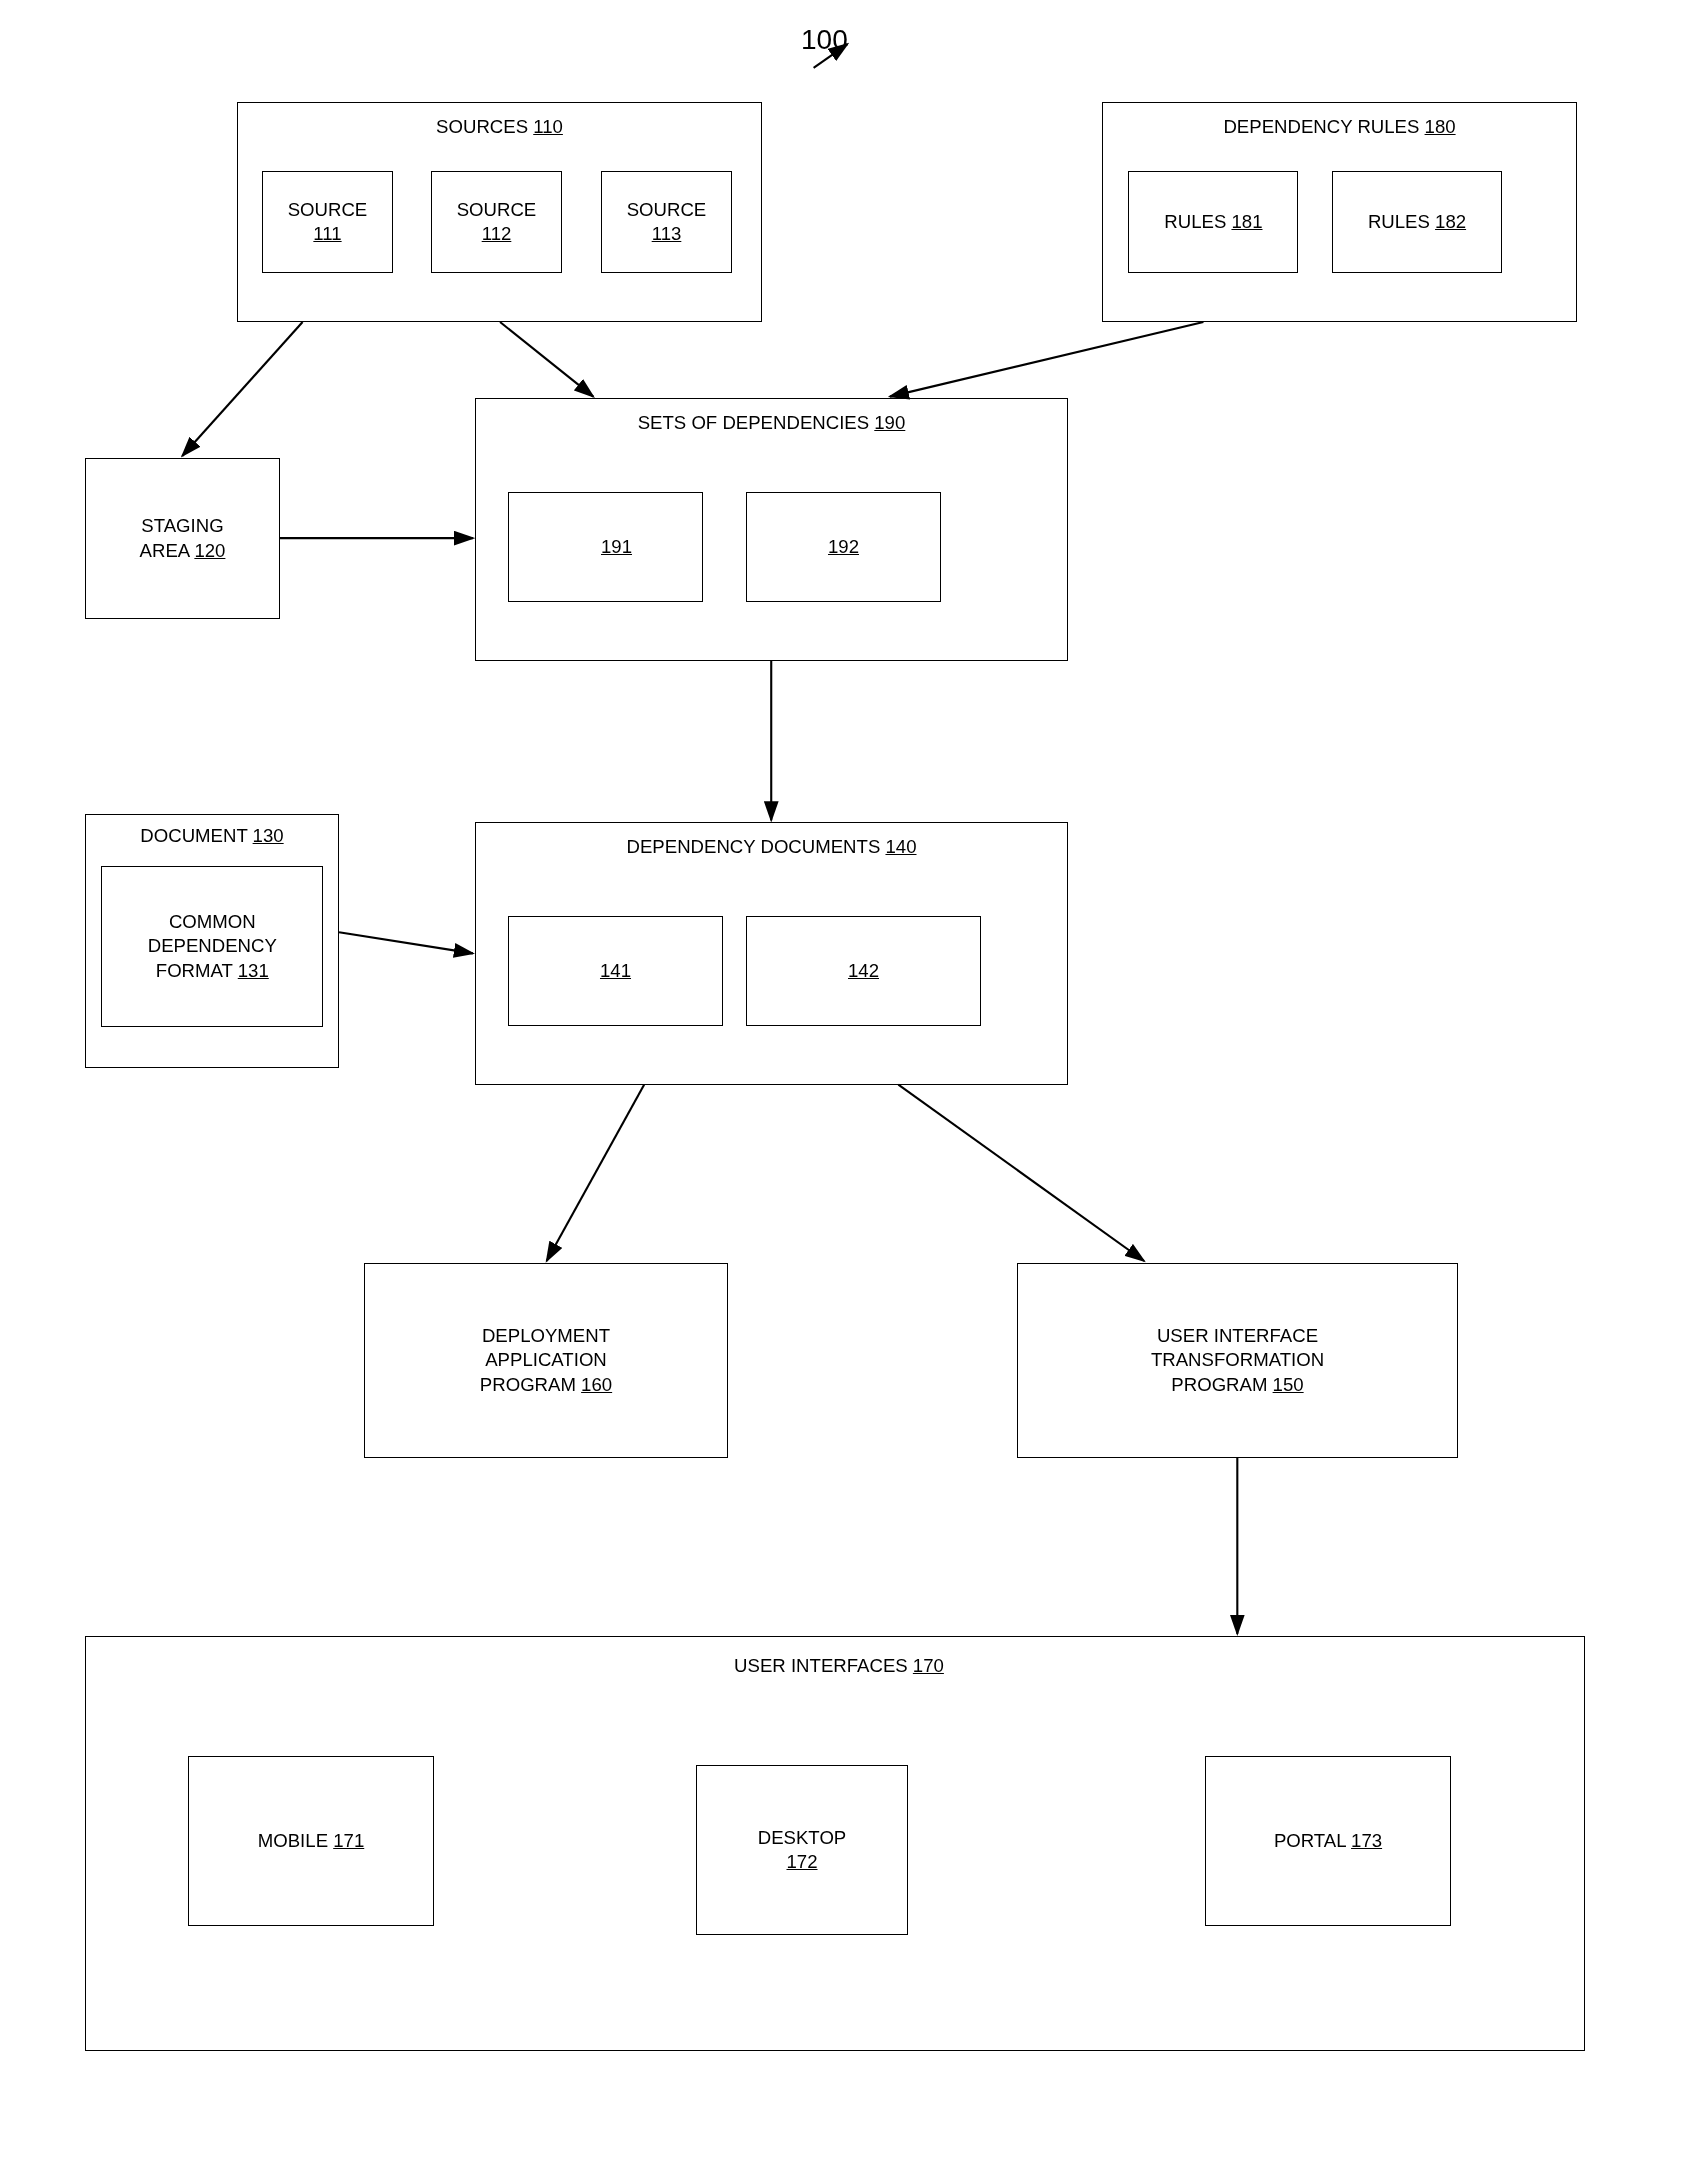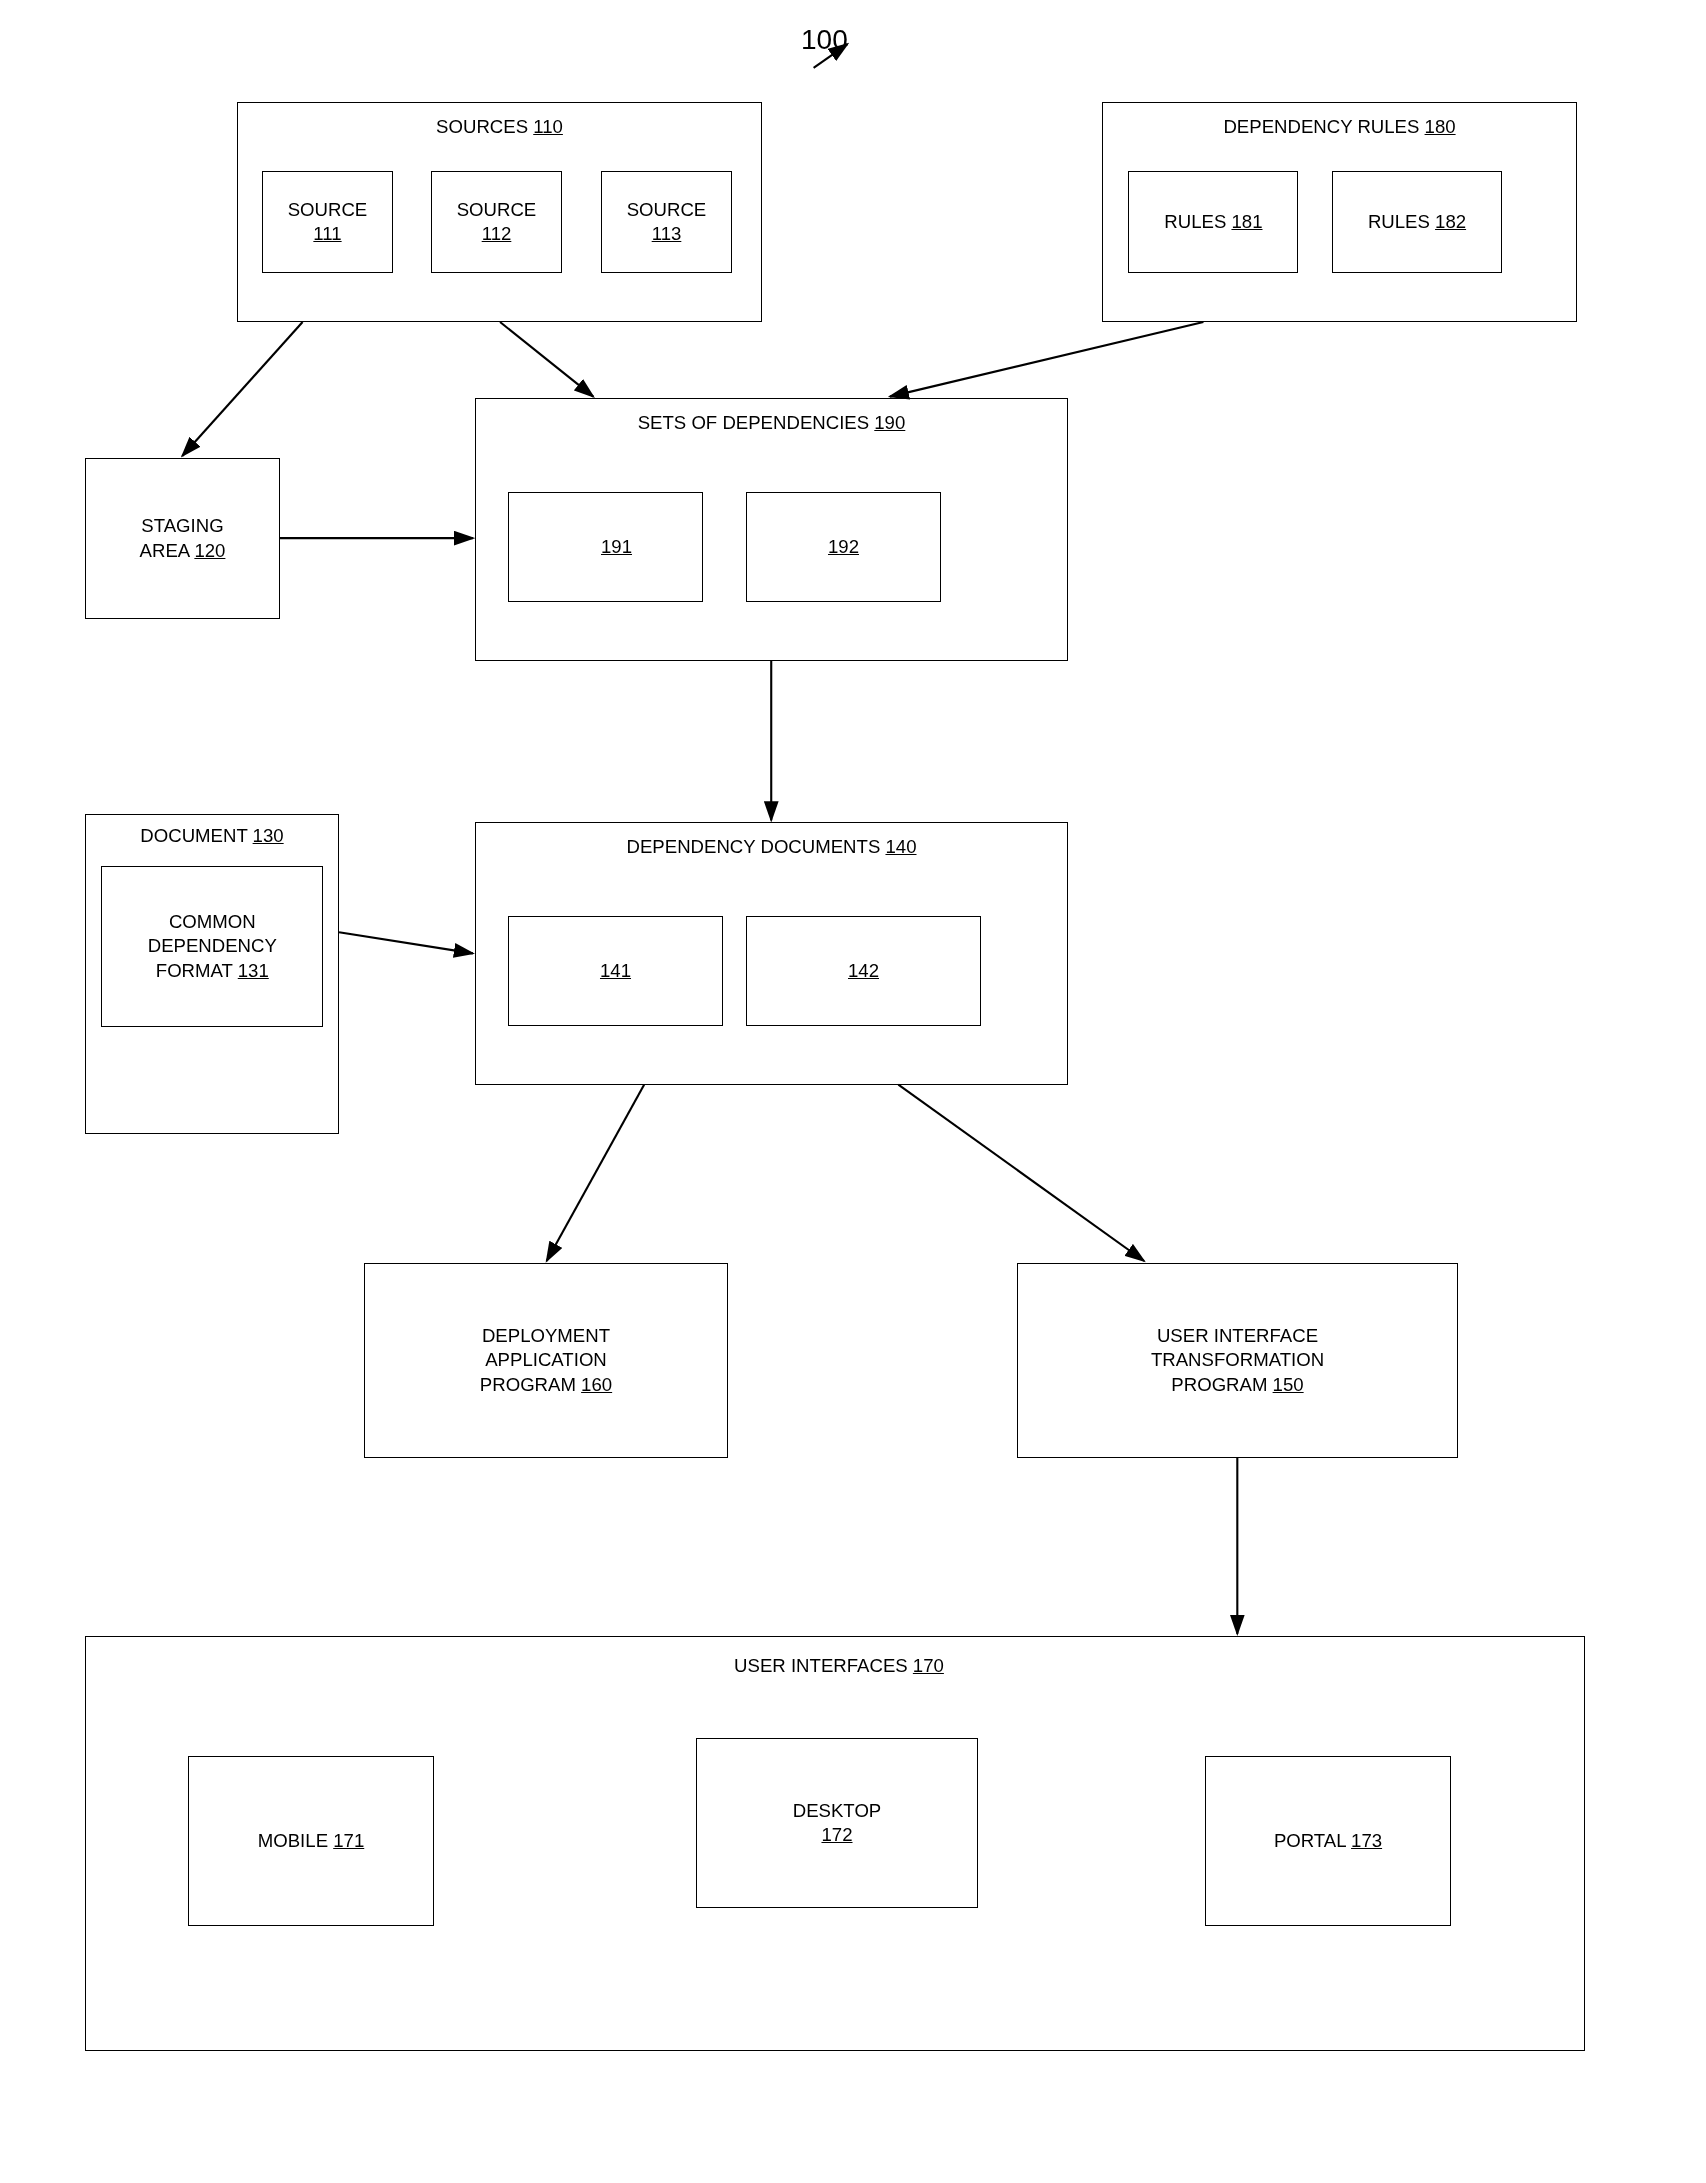--- a/index.html
+++ b/index.html
@@ -95,21 +95,21 @@
 
     <div class="box" style="left:32px; top:93px; width:195px; height:110px;padding-left:22px;">
       <span class="box-label"><span class="ref">191</span></span>
     </div>
 
     <div class="box" style="left:270px; top:93px; width:195px; height:110px;">
       <span class="box-label"><span class="ref">192</span></span>
     </div>
   </div>
 
-  <div class="box" style="left:85px; top:814px; width:254px; height:320px;padding-left:43px;">
+  <div class="box" style="left:85px; top:814px; width:254px; height:254px;padding-left:43px;">
     <div style="position:absolute; top:8.5px; left:0; right:0; text-align:center;">
       <span class="box-label">DOCUMENT <span class="ref">130</span></span>
     </div>
 
     <div class="box" style="left:15.3px; top:51px; width:222px; height:161px;">
       <span class="box-label">COMMON<br>DEPENDENCY<br>FORMAT <span class="ref">131</span></span>
     </div>
   </div>
 
   <div class="box" style="left:475px; top:822px; width:593px; height:263px;">
@@ -136,21 +136,21 @@
 
   <div class="box" style="left:85px; top:1636px; width:1500px; height:415px;">
     <div style="position:absolute; top:17px; left:8px; right:0; text-align:center;">
       <span class="box-label">USER INTERFACES <span class="ref">170</span></span>
     </div>
 
     <div class="box" style="left:102px; top:119px; width:246px; height:170px;">
       <span class="box-label">MOBILE <span class="ref">171</span></span>
     </div>
 
-    <div class="box" style="left:610px; top:101px; width:282px; height:170px;">
+    <div class="box" style="left:610px; top:128px; width:212px; height:170px;">
       <span class="box-label">DESKTOP<br><span class="ref">172</span></span>
     </div>
 
     <div class="box" style="left:1119px; top:119px; width:246px; height:170px;">
       <span class="box-label">PORTAL <span class="ref">173</span></span>
     </div>
   </div>
 
   <svg class="arrows-svg" viewBox="0 0 2013 2576" width="1706" height="2183">
     <defs>

